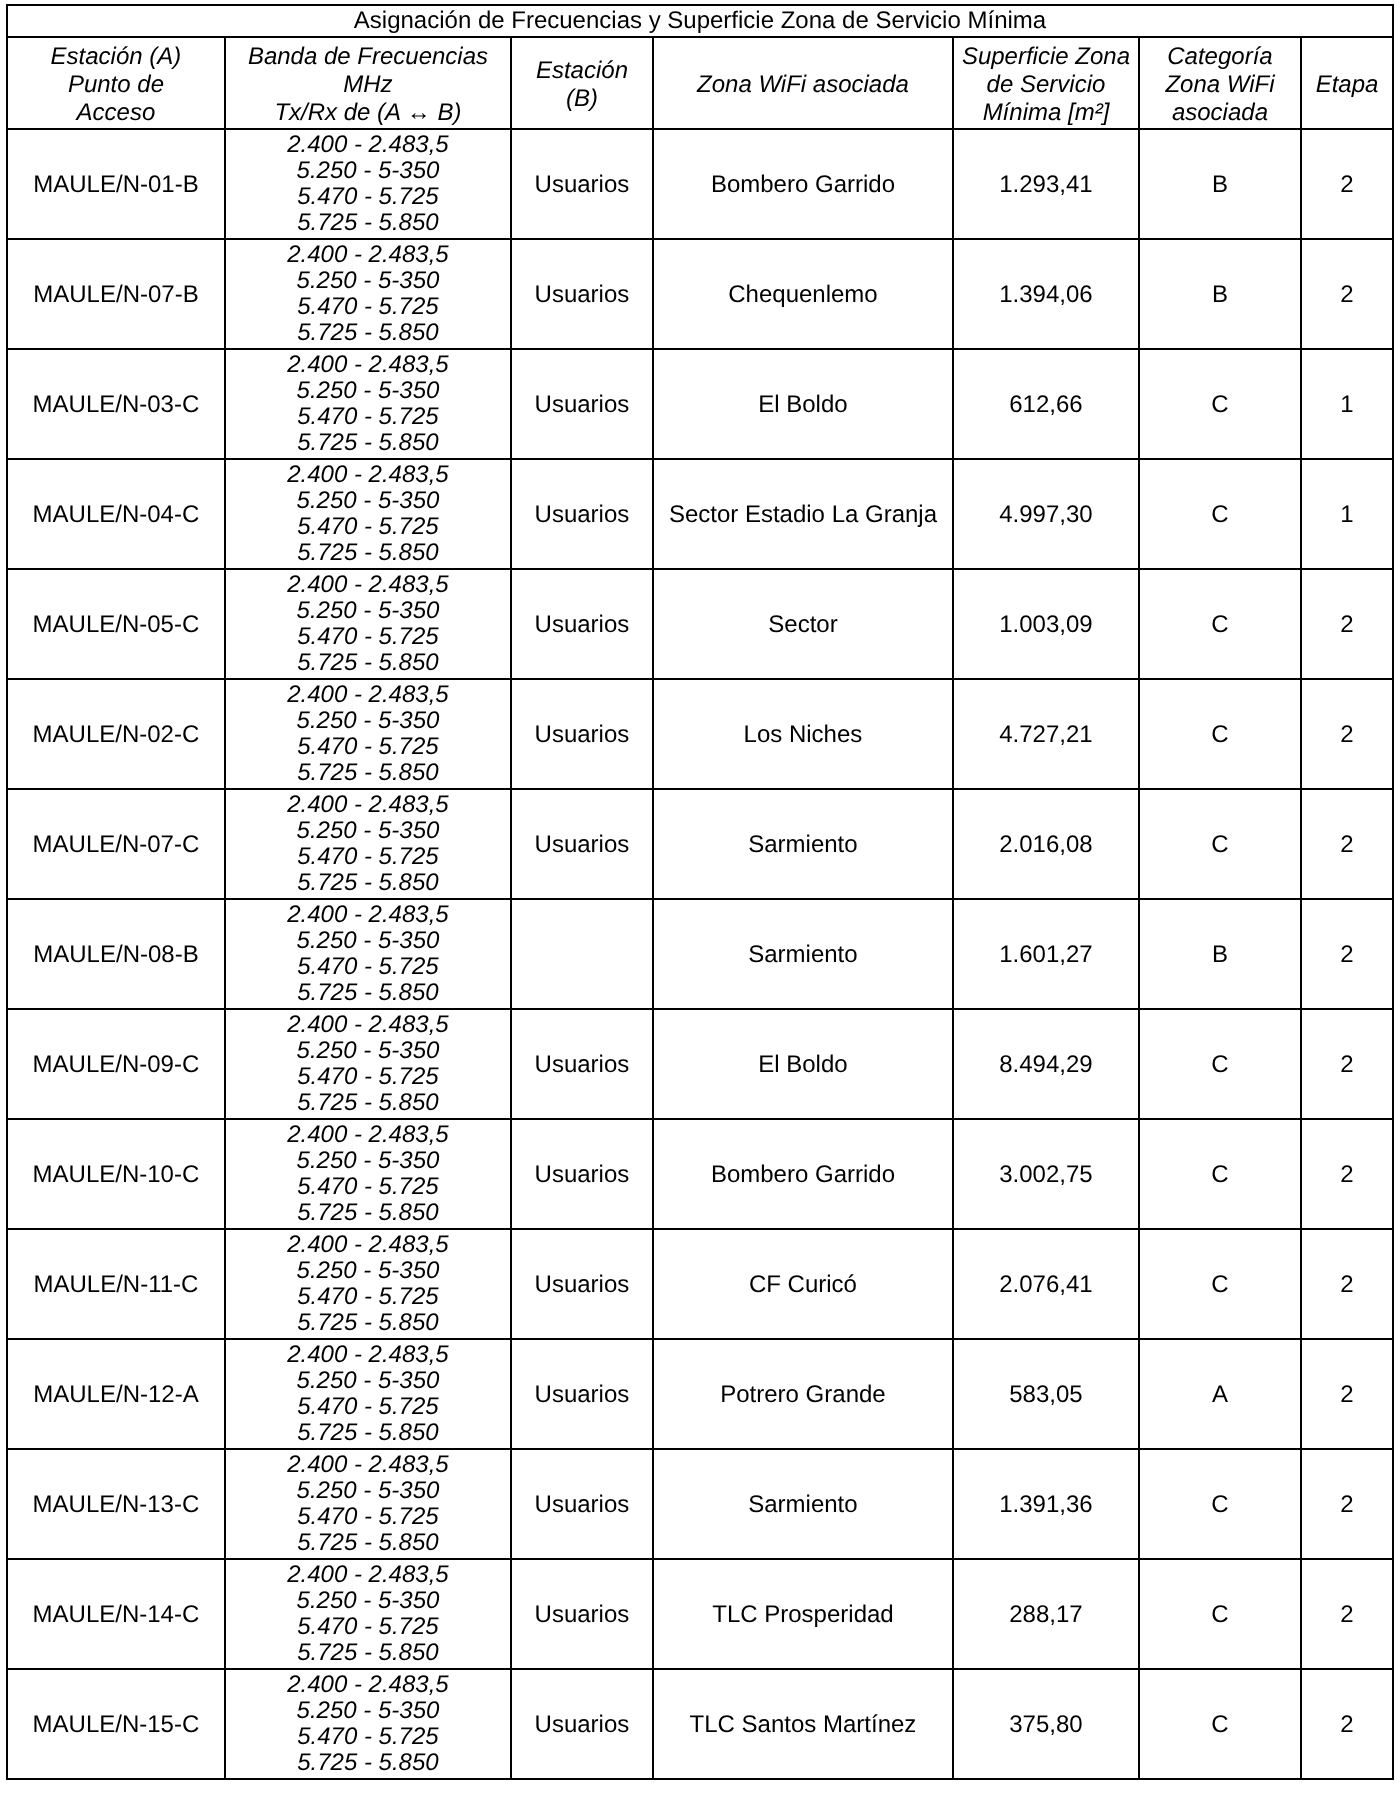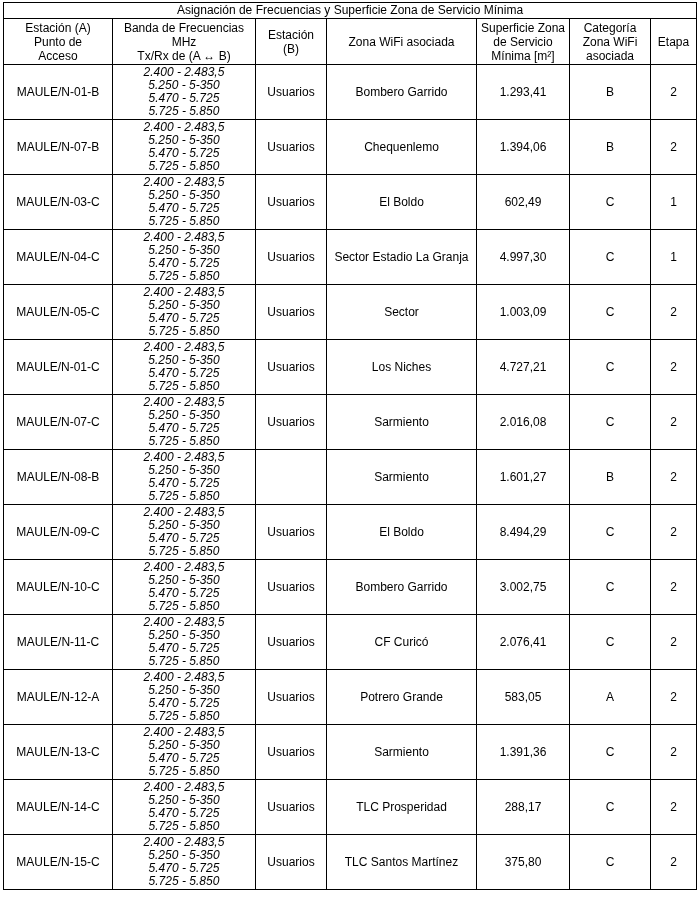--- a/index.html
+++ b/index.html
@@ -38,20 +38,21 @@
     overflow: hidden;
     box-sizing: border-box;
   }
   tr.title-row th {
     height: 16px;
     line-height: 13px;
     padding: 0;
   }
   tr.header-row th {
     height: 46px;
+    font-style: italic;
   }
   tbody td {
     height: 54px;
   }
   td.freq {
     line-height: 13px;
     font-style: italic;
   }
 </style>
 </head>
@@ -117,21 +118,21 @@
           <td>2</td>
         </tr>
         <tr>
           <td>MAULE/N-03-C</td>
           <td class="freq">2.400 - 2.483,5
 5.250 - 5-350
 5.470 - 5.725
 5.725 - 5.850</td>
           <td>Usuarios</td>
           <td>El Boldo</td>
-          <td>602,49</td>
+          <td>612,66</td>
           <td>C</td>
           <td>1</td>
         </tr>
         <tr>
           <td>MAULE/N-04-C</td>
           <td class="freq">2.400 - 2.483,5
 5.250 - 5-350
 5.470 - 5.725
 5.725 - 5.850</td>
           <td>Usuarios</td>
@@ -146,21 +147,21 @@
 5.250 - 5-350
 5.470 - 5.725
 5.725 - 5.850</td>
           <td>Usuarios</td>
           <td>Sector</td>
           <td>1.003,09</td>
           <td>C</td>
           <td>2</td>
         </tr>
         <tr>
-          <td>MAULE/N-01-C</td>
+          <td>MAULE/N-02-C</td>
           <td class="freq">2.400 - 2.483,5
 5.250 - 5-350
 5.470 - 5.725
 5.725 - 5.850</td>
           <td>Usuarios</td>
           <td>Los Niches</td>
           <td>4.727,21</td>
           <td>C</td>
           <td>2</td>
         </tr>

